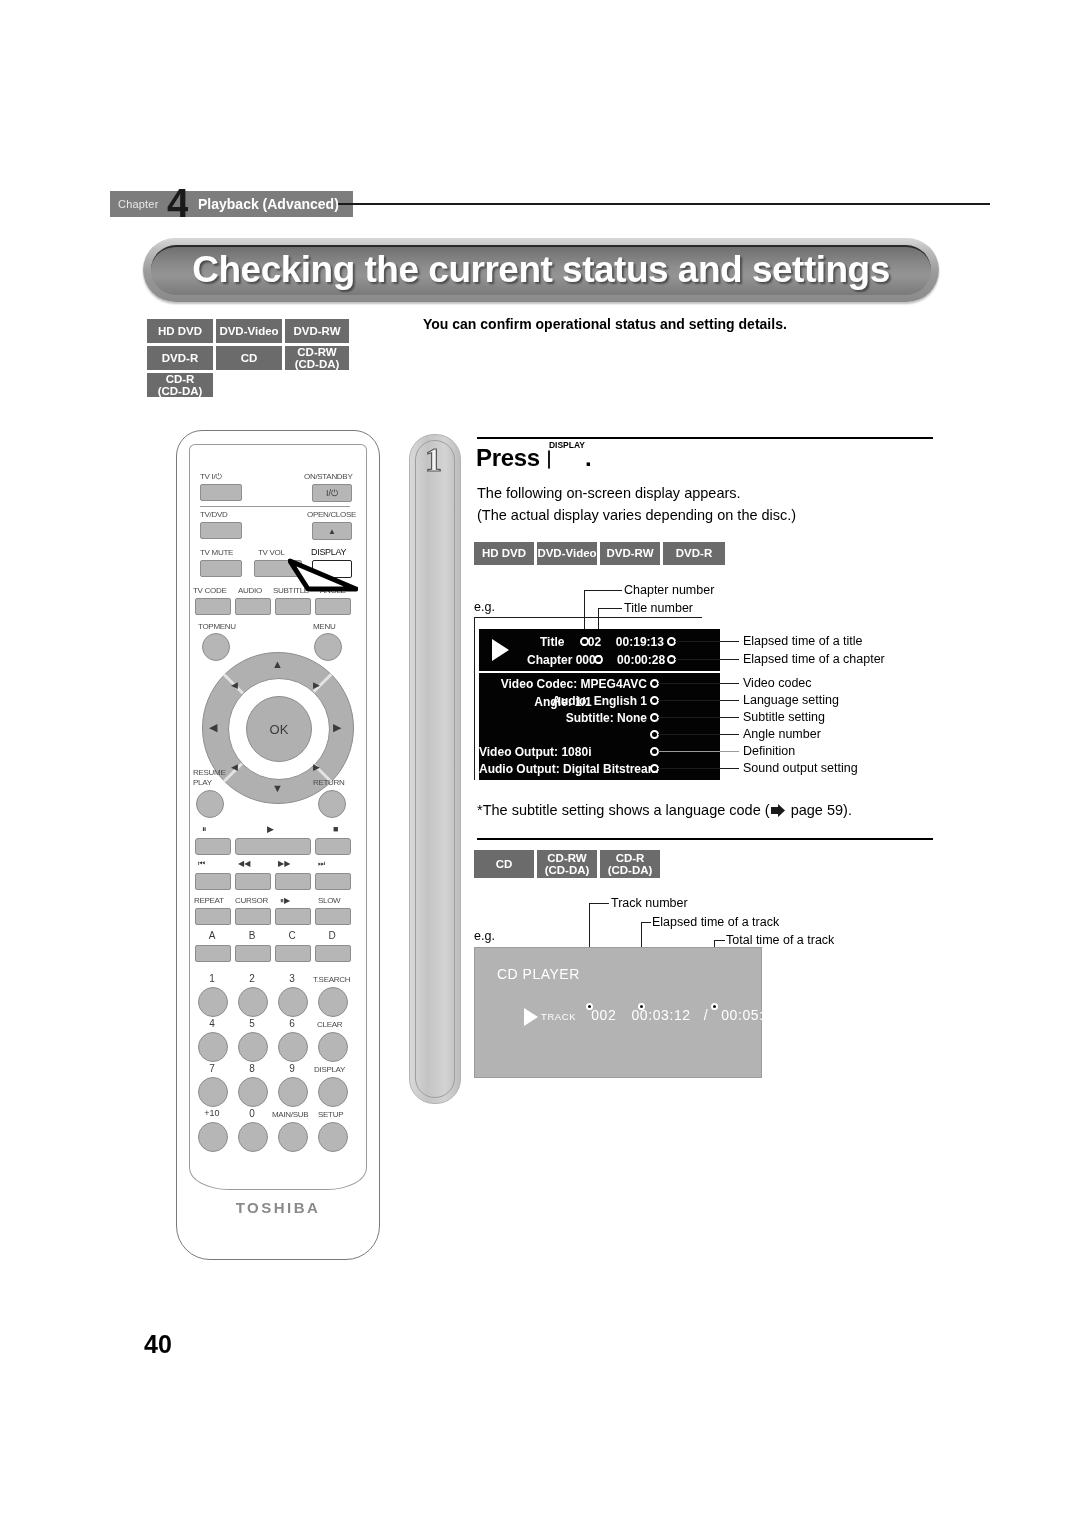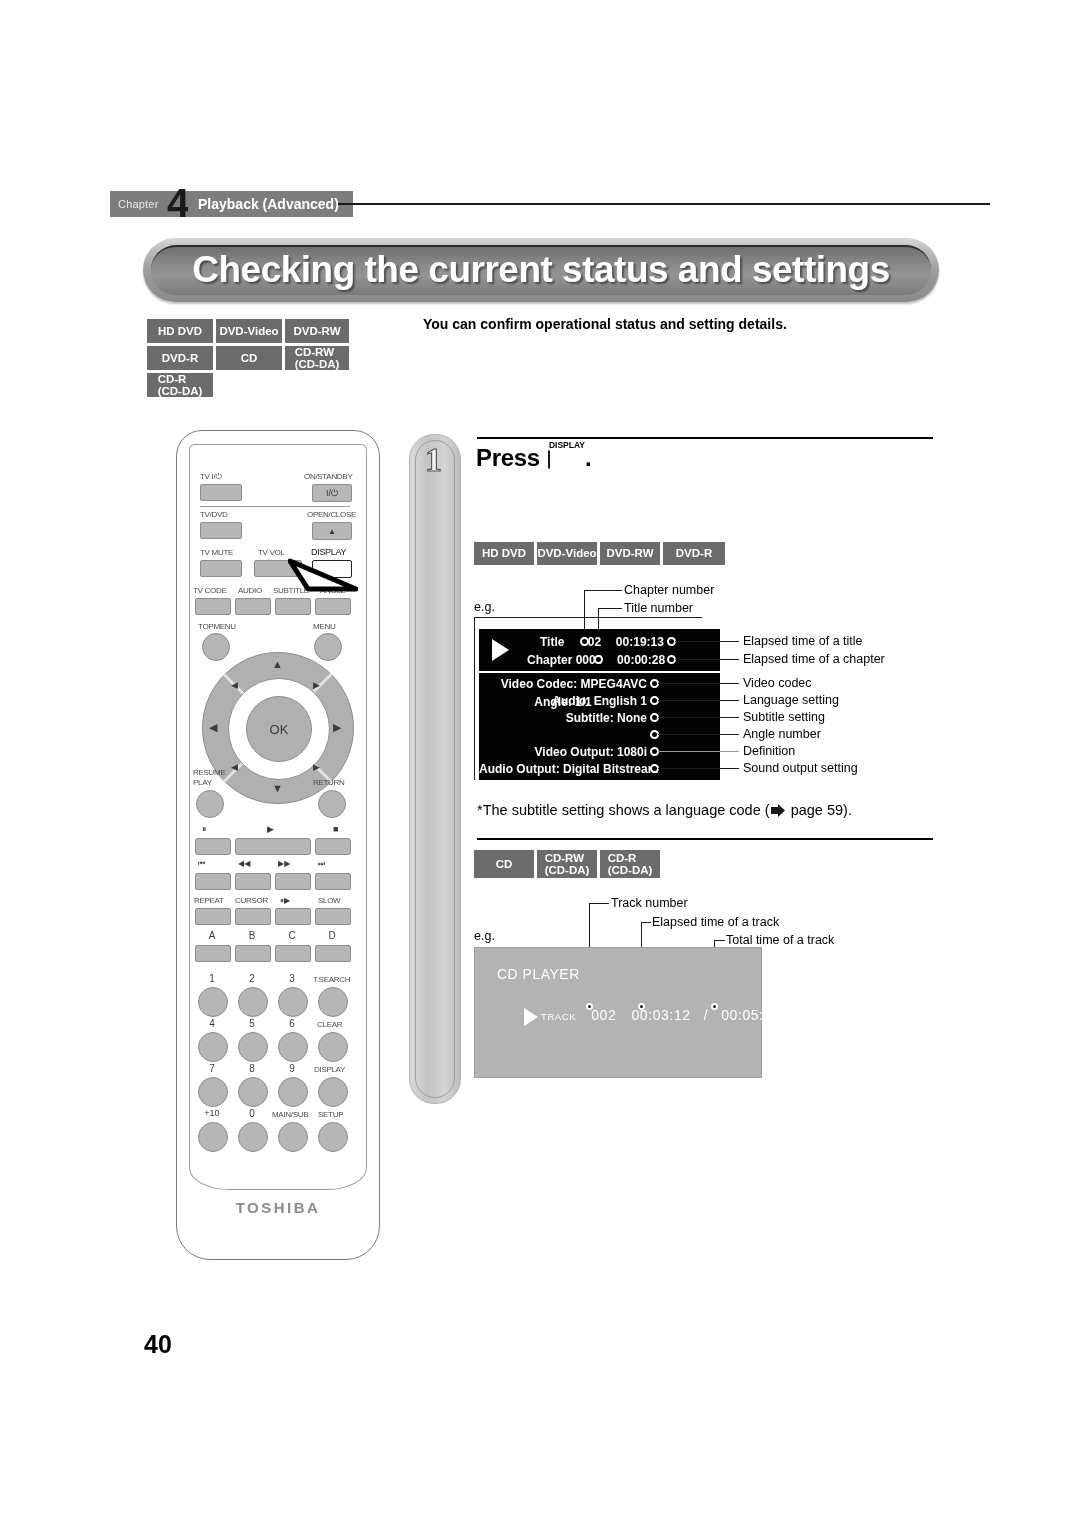--- a/index.html
+++ b/index.html
@@ -27,21 +27,21 @@
      box-shadow:0 2px 2px rgba(0,0,0,.25);}
   .banner-inner{position:absolute;left:8px;top:7px;right:8px;bottom:7px;border-radius:25px;
      background:linear-gradient(180deg,#6f6f6f 0%,#8c8c8c 40%,#949494 60%,#7a7a7a 100%);
      border-top:2px solid #2a2a2a;}
   .banner-text{position:absolute;inset:0;display:flex;align-items:center;justify-content:center;
      color:#fff;font-size:37px;font-weight:700;letter-spacing:-.5px;
      text-shadow:2px 2px 2px rgba(0,0,0,.45);}
 
   
   .badge{background:#6b6b6b;color:#fff;font-size:11.5px;font-weight:700;
-         display:flex;align-items:center;justify-content:center;text-align:left;
+         display:flex;align-items:center;justify-content:center;text-align:center;
          line-height:1.08;box-sizing:border-box;border:1px solid #fff;}
   .badge-grid{position:absolute;display:flex;flex-direction:column;gap:1px;}
   .badge-row{display:flex;gap:1px;}
 
   #badges-main{left:146px;top:318px;}
   #badges-main .badge{height:26px;}
 
   
   .intro{position:absolute;left:423px;top:315px;width:520px;
          font-size:14px;font-weight:700;line-height:1.35;}
@@ -322,20 +322,24 @@
 
   <div class="press-line">
     <span class="press-word">Press</span>
     <span class="press-key">
       <span class="press-key-lbl">DISPLAY</span>
       <span class="press-key-cap"></span>
     </span>
     <span class="press-dot">.</span>
   </div>
 
+  <div class="desc">
+    <div>The following on-screen display appears.</div>
+    <div>(The actual display varies depending on the disc.)</div>
+  </div>
 
   <div class="badge-grid" style="left:473px;top:541px">
     <div class="badge-row">
       <div class="badge" style="width:62px;height:25px">HD DVD</div>
       <div class="badge" style="width:62px;height:25px">DVD-Video</div>
       <div class="badge" style="width:62px;height:25px">DVD-RW</div>
       <div class="badge" style="width:64px;height:25px">DVD-R</div>
     </div>
   </div>
 
@@ -390,21 +394,21 @@
   <div class="osd-row" style="left:479px;top:711px;width:168px;text-align:right">Subtitle: None</div>
   <div class="ring" style="left:650px;top:713px"></div>
   <div class="lead" style="left:658px;top:717px;width:81px"></div>
   <div class="cap" style="left:743px;top:710px">Subtitle setting</div>
 
   <div class="osd-row" style="left:479px;top:695px;width:168px;text-align:center">Angle: 1/1</div>
   <div class="ring" style="left:650px;top:730px"></div>
   <div class="lead" style="left:658px;top:734px;width:81px"></div>
   <div class="cap" style="left:743px;top:727px">Angle number</div>
 
-  <div class="osd-row" style="left:479px;top:745px;width:168px;text-align:right">Video Output: 1080i</div>
+  <div class="osd-row" style="left:479px;top:745px;width:168px;text-align:left">Video Output: 1080i</div>
   <div class="ring" style="left:650px;top:747px"></div>
   <div class="lead gray" style="left:658px;top:751px;width:81px"></div>
   <div class="cap" style="left:743px;top:744px">Definition</div>
 
   <div class="osd-row" style="left:479px;top:762px;width:168px;text-align:right">Audio Output: Digital Bitstream</div>
   <div class="ring" style="left:650px;top:764px"></div>
   <div class="lead" style="left:658px;top:768px;width:81px"></div>
   <div class="cap" style="left:743px;top:761px">Sound output setting</div>
 
   <div class="note">

